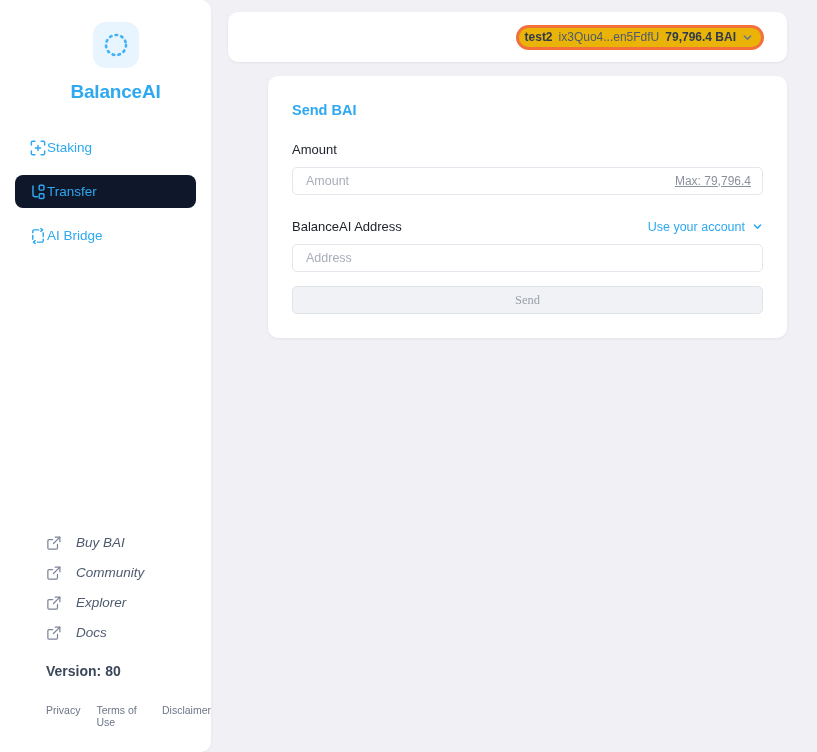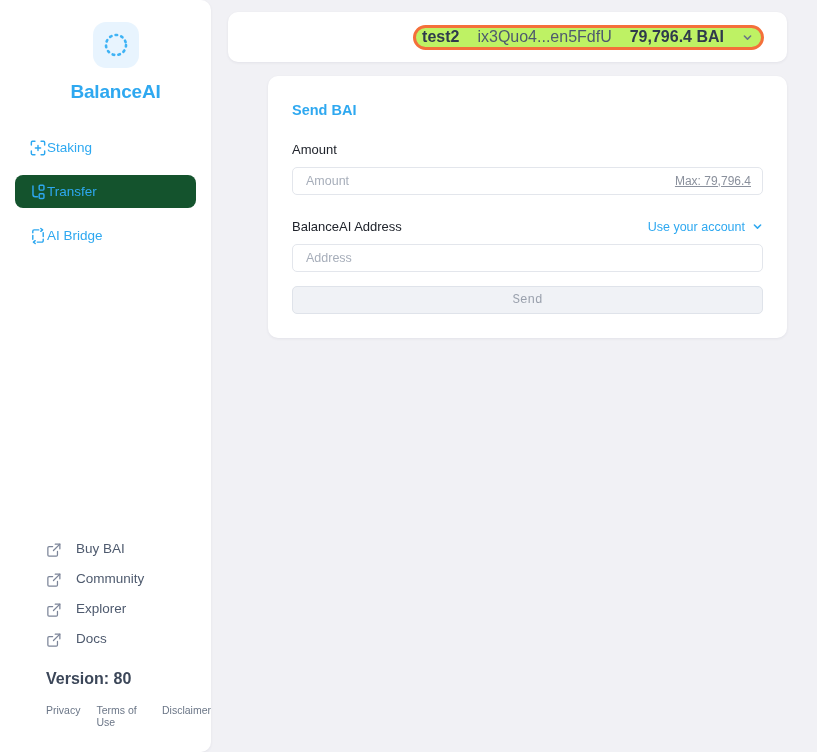--- a/index.html
+++ b/index.html
@@ -74,21 +74,21 @@
     align-items: center;
     gap: 0;
     height: 33px;
     padding: 0 13px;
     border-radius: 8px;
     cursor: pointer;
     color: #2ea8f0;
     font-size: 13.5px;
   }
   .nav-item.active {
-    background: #14532d;
+    background: #0f172a;
   }
   .nav-icon {
     width: 19px;
     height: 19px;
     display: flex;
     align-items: center;
     justify-content: center;
     flex: 0 0 auto;
   }
   .nav-label { line-height: 1; }
@@ -96,37 +96,39 @@
   .sidebar-spacer { flex: 1 1 auto; }
 
   .ext-links {
     padding: 0 0 0 45px;
     display: flex;
     flex-direction: column;
     gap: 13px;
   }
   .ext-link {
     display: flex;
+    align-items: center;
     gap: 14px;
     cursor: pointer;
     color: #4e5a6e;
     font-size: 13.5px;
+    font-style: italic;
   }
   .ext-icon {
     width: 17px;
     height: 17px;
     flex: 0 0 auto;
     display: flex;
     align-items: center;
     justify-content: center;
   }
 
   .version {
-    margin: 22px 0 3px 46px;
-    font-size: 16px;
+    margin: 22px 0 12px 46px;
+    font-size: 14px;
     font-weight: bold;
     color: #3c4759;
   }
 
   .legal {
     margin: 13px 0 24px 46px;
     display: flex;
     gap: 16px;
     font-size: 10.5px;
     color: #6b7687;
@@ -152,27 +154,27 @@
     height: 50px;
     display: flex;
     align-items: center;
     justify-content: flex-end;
     padding-right: 23px;
   }
 
   .account-pill {
     display: flex;
     align-items: center;
-    gap: 18px;
+    gap: 6px;
     height: 25px;
     padding: 0 8px 0 8px;
     border-radius: 13px;
     border: 3px solid #f4703a;
-    background: #bef264;
-    font-size: 16px;
+    background: #eab308;
+    font-size: 12px;
     color: #3c4759;
     cursor: pointer;
     white-space: nowrap;
     overflow: hidden;
   }
   .acct-name { font-weight: bold; color: #2f3a4c; margin-left: -2px; }
   .acct-addr { color: #4e5a6e; }
   .acct-bal  { font-weight: bold; color: #2f3a4c; }
   .acct-caret { color: #6b7687; display: flex; align-items: center; }
 
@@ -246,21 +248,21 @@
   .gap-md { height: 24px; }
   .gap-sm { height: 14px; }
 
   .send-button {
     width: 100%;
     height: 28px;
     border: 1px solid #dfe3ea;
     border-radius: 5px;
     background: #f0f2f6;
     color: #9aa1ad;
-    font-family: Liberation Mono, monospace;
+    font-family: Liberation Serif, serif;
     font-size: 12.5px;
     cursor: default;
   }
 
   svg { display: block; }
 </style>
 </head>
 <body>
 
 <div class="app">

